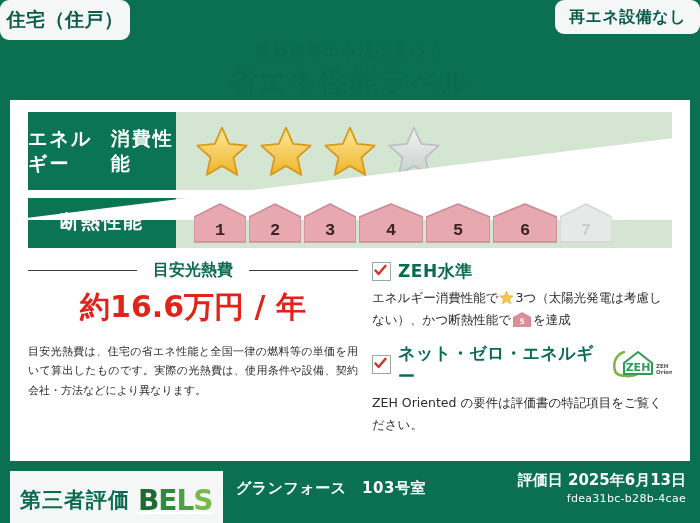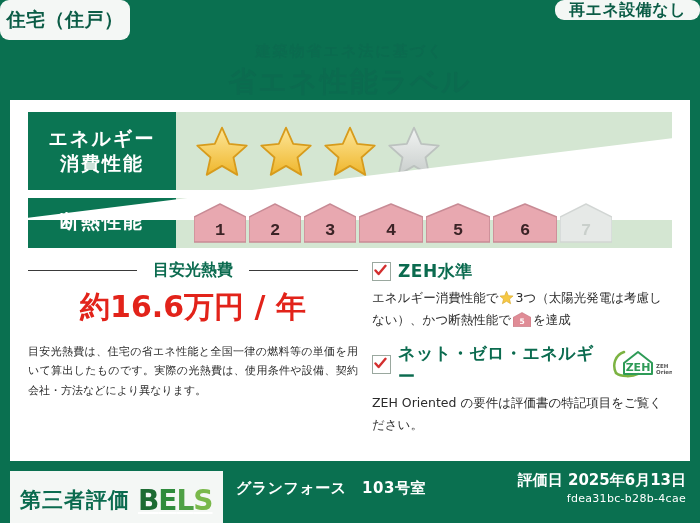--- a/index.html
+++ b/index.html
@@ -15,21 +15,21 @@
 
   
   .chip{
     position:absolute;top:0;background:#f4f7f5;
     color:#0b5c46;font-weight:bold;
     display:flex;align-items:center;justify-content:center;
     letter-spacing:.5px;
     border-radius:9px;
   }
   .chip-left{left:0;width:130px;height:40px;font-size:19px;}
-  .chip-right{right:0;width:145px;height:20px;font-size:16px;}
+  .chip-right{right:0;width:145px;height:34px;font-size:16px;}
 
   
   .title-wrap{
     position:absolute;left:0;right:0;top:42px;
     text-align:center;color:#0b6b4f;
   }
   .title-sub{font-size:15px;font-weight:bold;letter-spacing:2px;}
   .title-main{font-size:28px;font-weight:bold;letter-spacing:2px;margin-top:2px;}
 
   
@@ -45,21 +45,21 @@
     pointer-events:none;
   }
 
   
   .perf-row{display:flex;align-items:stretch;margin:0 18px;}
   .perf-row.energy{margin-top:12px;height:78px;}
   .perf-row.insul{margin-top:8px;height:50px;font-family:Liberation Mono, monospace;}
 
   .perf-key{
     background:#0b7553;color:#fff;font-weight:bold;
-    display:flex;flex-direction:column;align-items:center;justify-content:center;
+    display:flex;flex-direction:row;align-items:center;justify-content:center;
     width:148px;flex:0 0 148px;line-height:1.3;
     letter-spacing:2px;
   }
   .perf-row.energy .perf-key{font-size:19px;}
   .perf-row.insul .perf-key{font-size:19px;}
 
   .perf-val{
     flex:1;background:#d4e6d2;
     display:flex;align-items:center;
     padding-left:18px;

